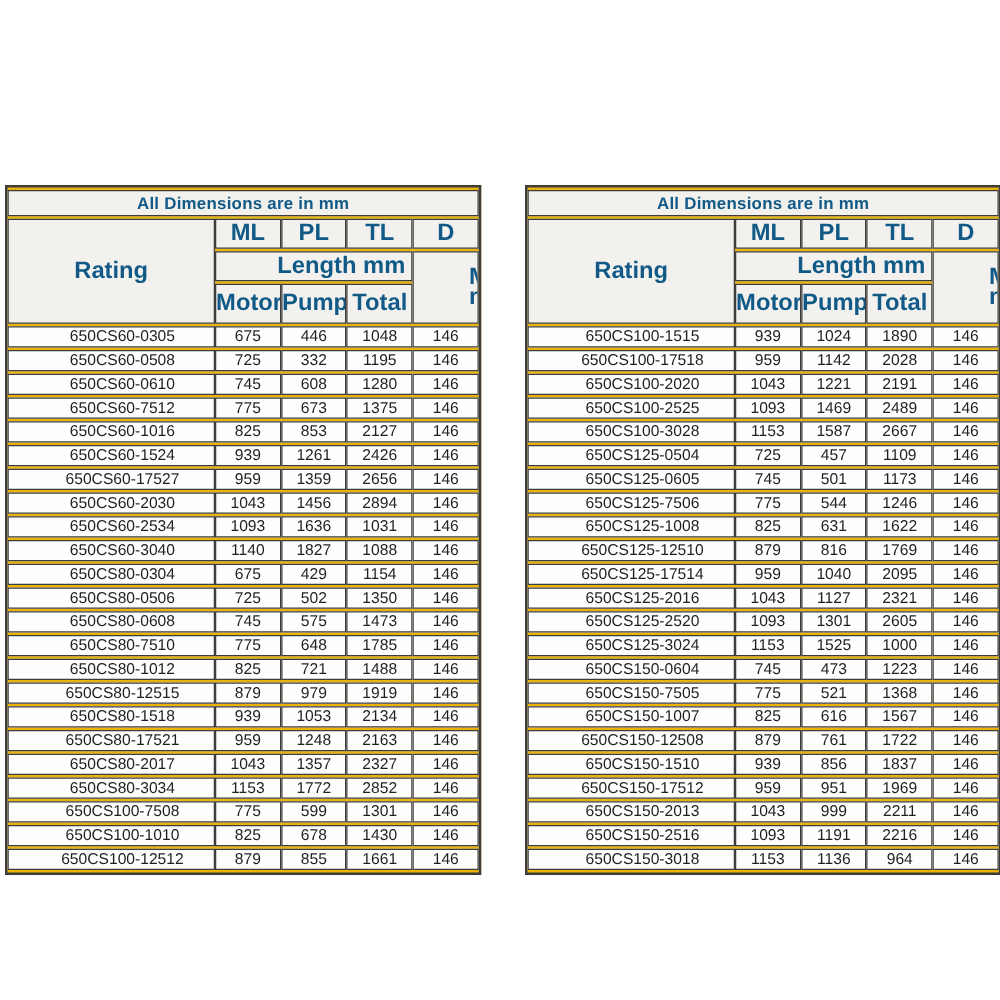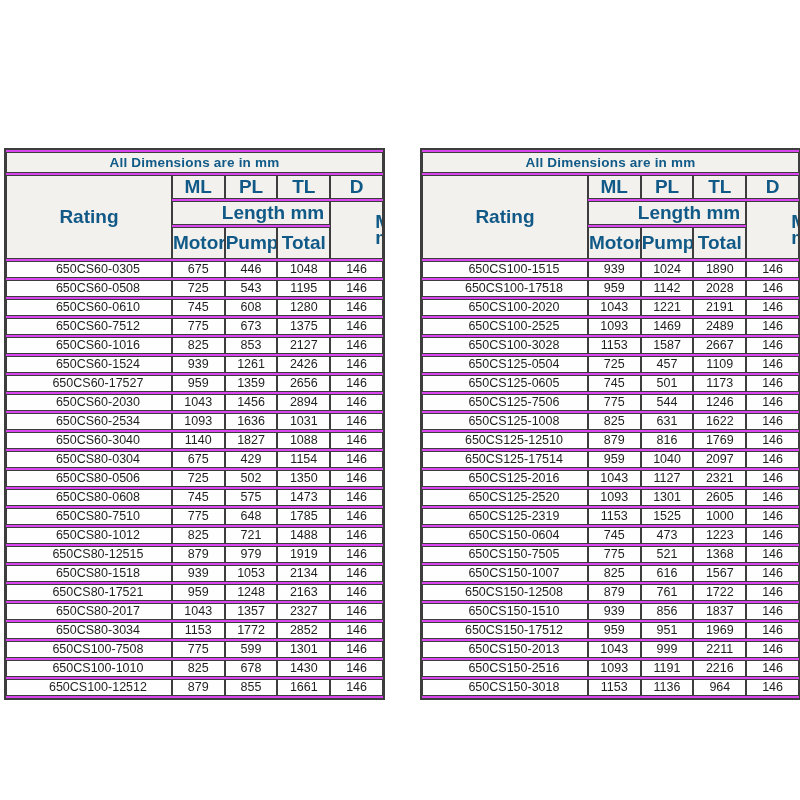--- a/index.html
+++ b/index.html
@@ -15,21 +15,21 @@
     left: 4px; top: 148px;
     display: flex;
     gap: 35px;
   }
   table.spec {
     width: 381px;
     table-layout: fixed;
     border-collapse: separate;
     border-spacing: 0 2px;
     border: 2px solid #3d3d3d;
-    background: #d946ef;
+    background: #eab308;
   }
   col.c-rating { width: 44%; }
   col.c-num    { width: 14%; }
   th, td {
     border: 1px solid #3d3d3d;
     overflow: hidden;
     white-space: nowrap;
     padding: 0;
   }
   thead th {
@@ -98,21 +98,21 @@
         <tr>
           <td class="rating">650CS60-0305</td>
           <td class="num">675</td>
           <td class="num">446</td>
           <td class="num">1048</td>
           <td class="num">146</td>
         </tr>
         <tr>
           <td class="rating">650CS60-0508</td>
           <td class="num">725</td>
-          <td class="num">543</td>
+          <td class="num">332</td>
           <td class="num">1195</td>
           <td class="num">146</td>
         </tr>
         <tr>
           <td class="rating">650CS60-0610</td>
           <td class="num">745</td>
           <td class="num">608</td>
           <td class="num">1280</td>
           <td class="num">146</td>
         </tr>
@@ -359,39 +359,39 @@
           <td class="rating">650CS125-12510</td>
           <td class="num">879</td>
           <td class="num">816</td>
           <td class="num">1769</td>
           <td class="num">146</td>
         </tr>
         <tr>
           <td class="rating">650CS125-17514</td>
           <td class="num">959</td>
           <td class="num">1040</td>
-          <td class="num">2097</td>
+          <td class="num">2095</td>
           <td class="num">146</td>
         </tr>
         <tr>
           <td class="rating">650CS125-2016</td>
           <td class="num">1043</td>
           <td class="num">1127</td>
           <td class="num">2321</td>
           <td class="num">146</td>
         </tr>
         <tr>
           <td class="rating">650CS125-2520</td>
           <td class="num">1093</td>
           <td class="num">1301</td>
           <td class="num">2605</td>
           <td class="num">146</td>
         </tr>
         <tr>
-          <td class="rating">650CS125-2319</td>
+          <td class="rating">650CS125-3024</td>
           <td class="num">1153</td>
           <td class="num">1525</td>
           <td class="num">1000</td>
           <td class="num">146</td>
         </tr>
         <tr>
           <td class="rating">650CS150-0604</td>
           <td class="num">745</td>
           <td class="num">473</td>
           <td class="num">1223</td>

